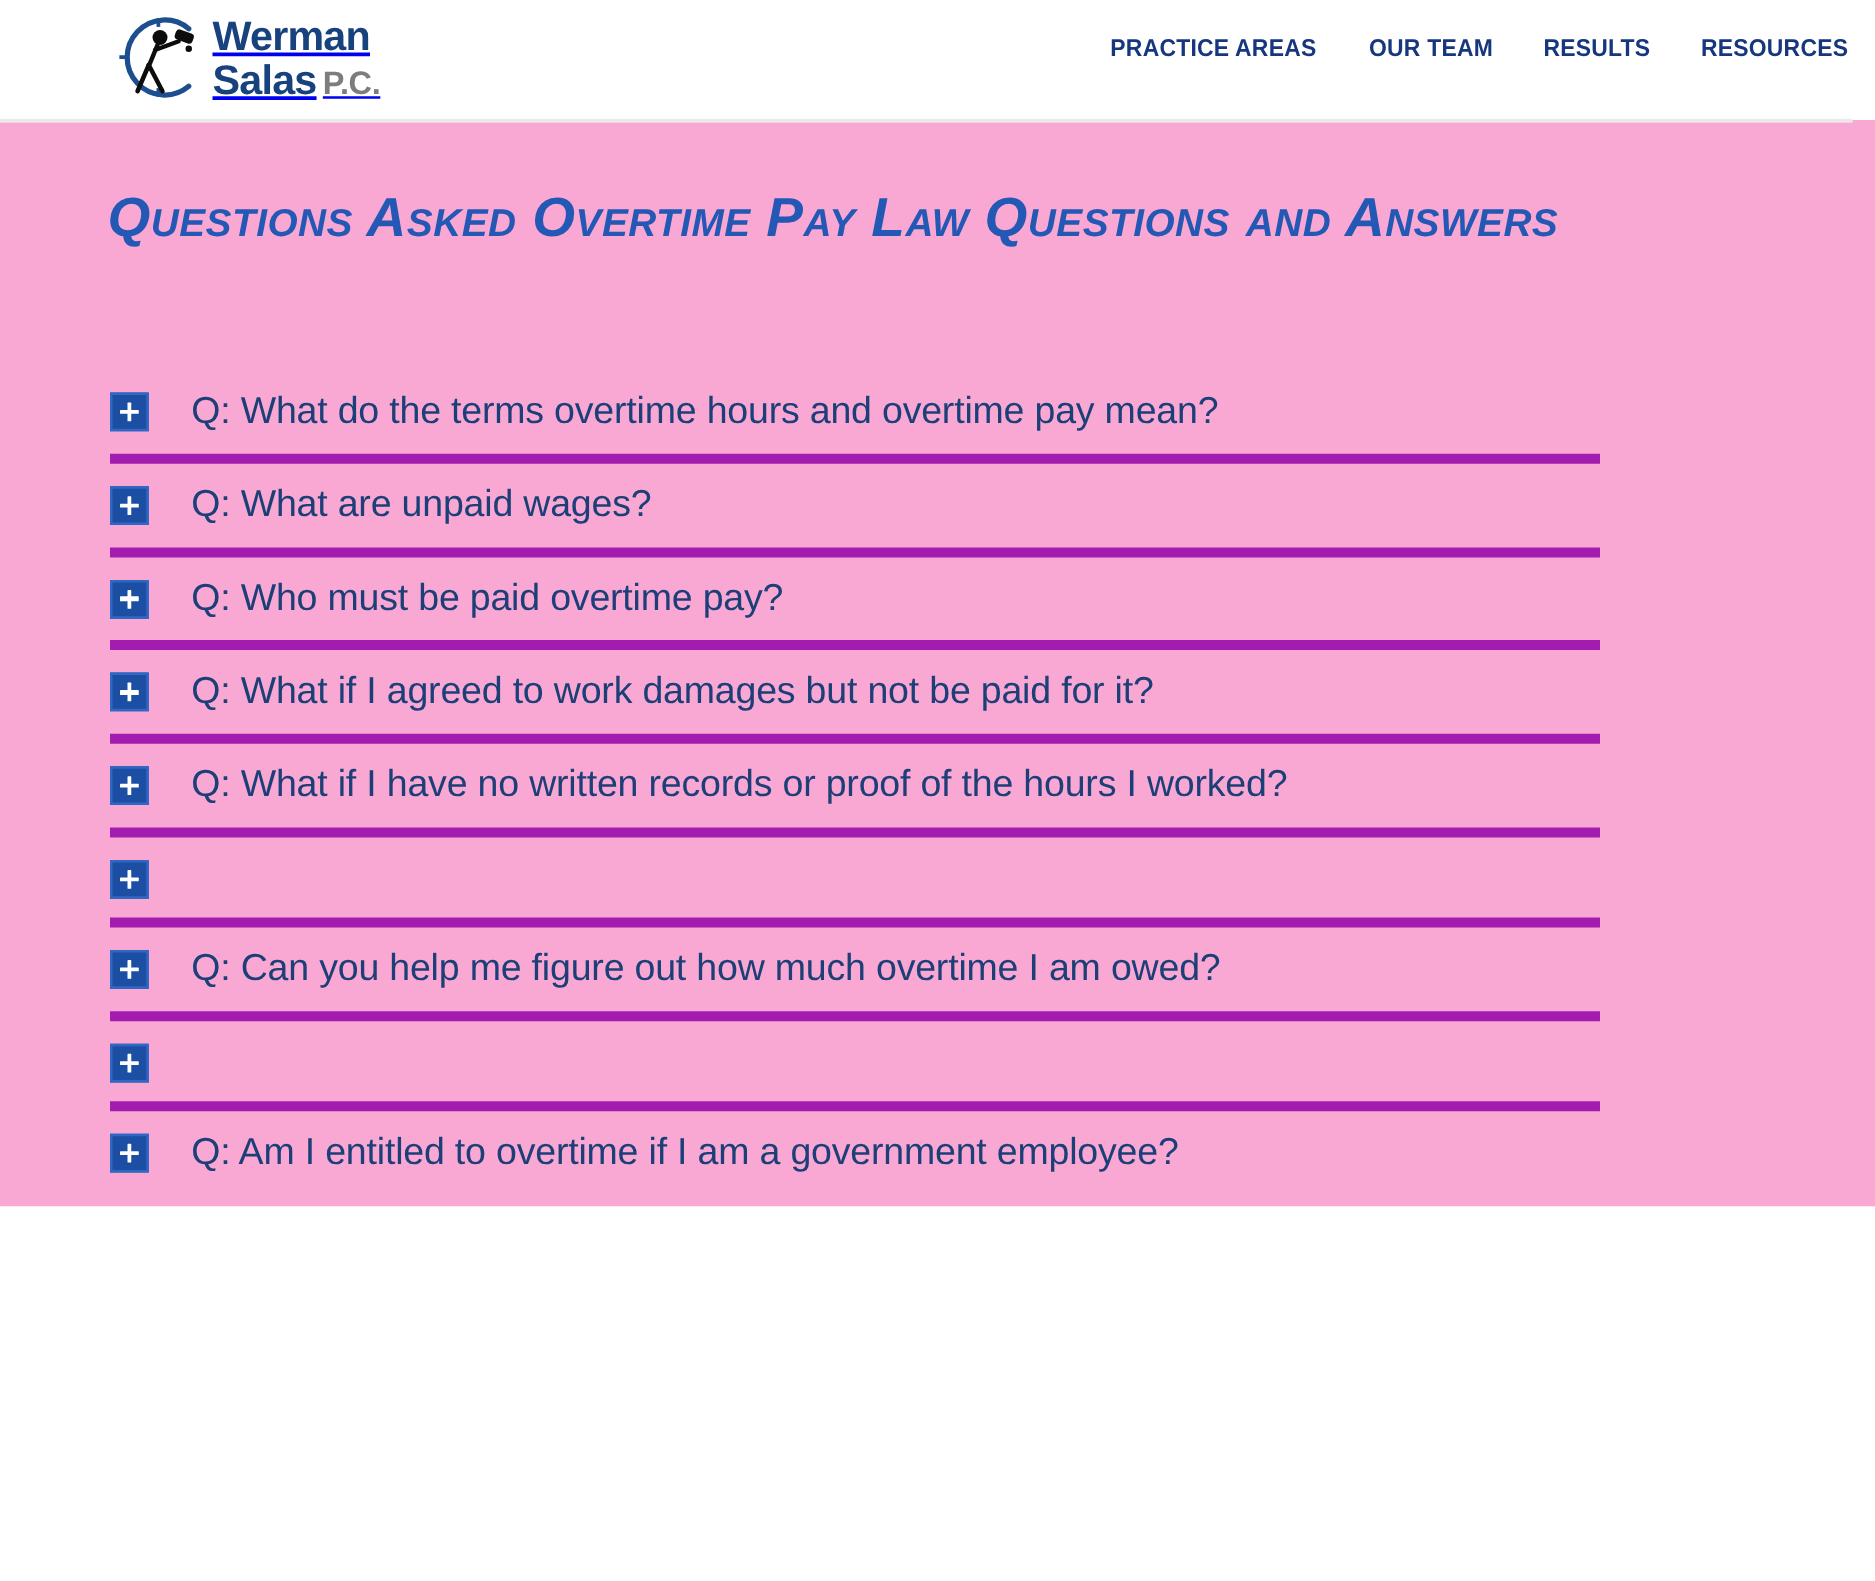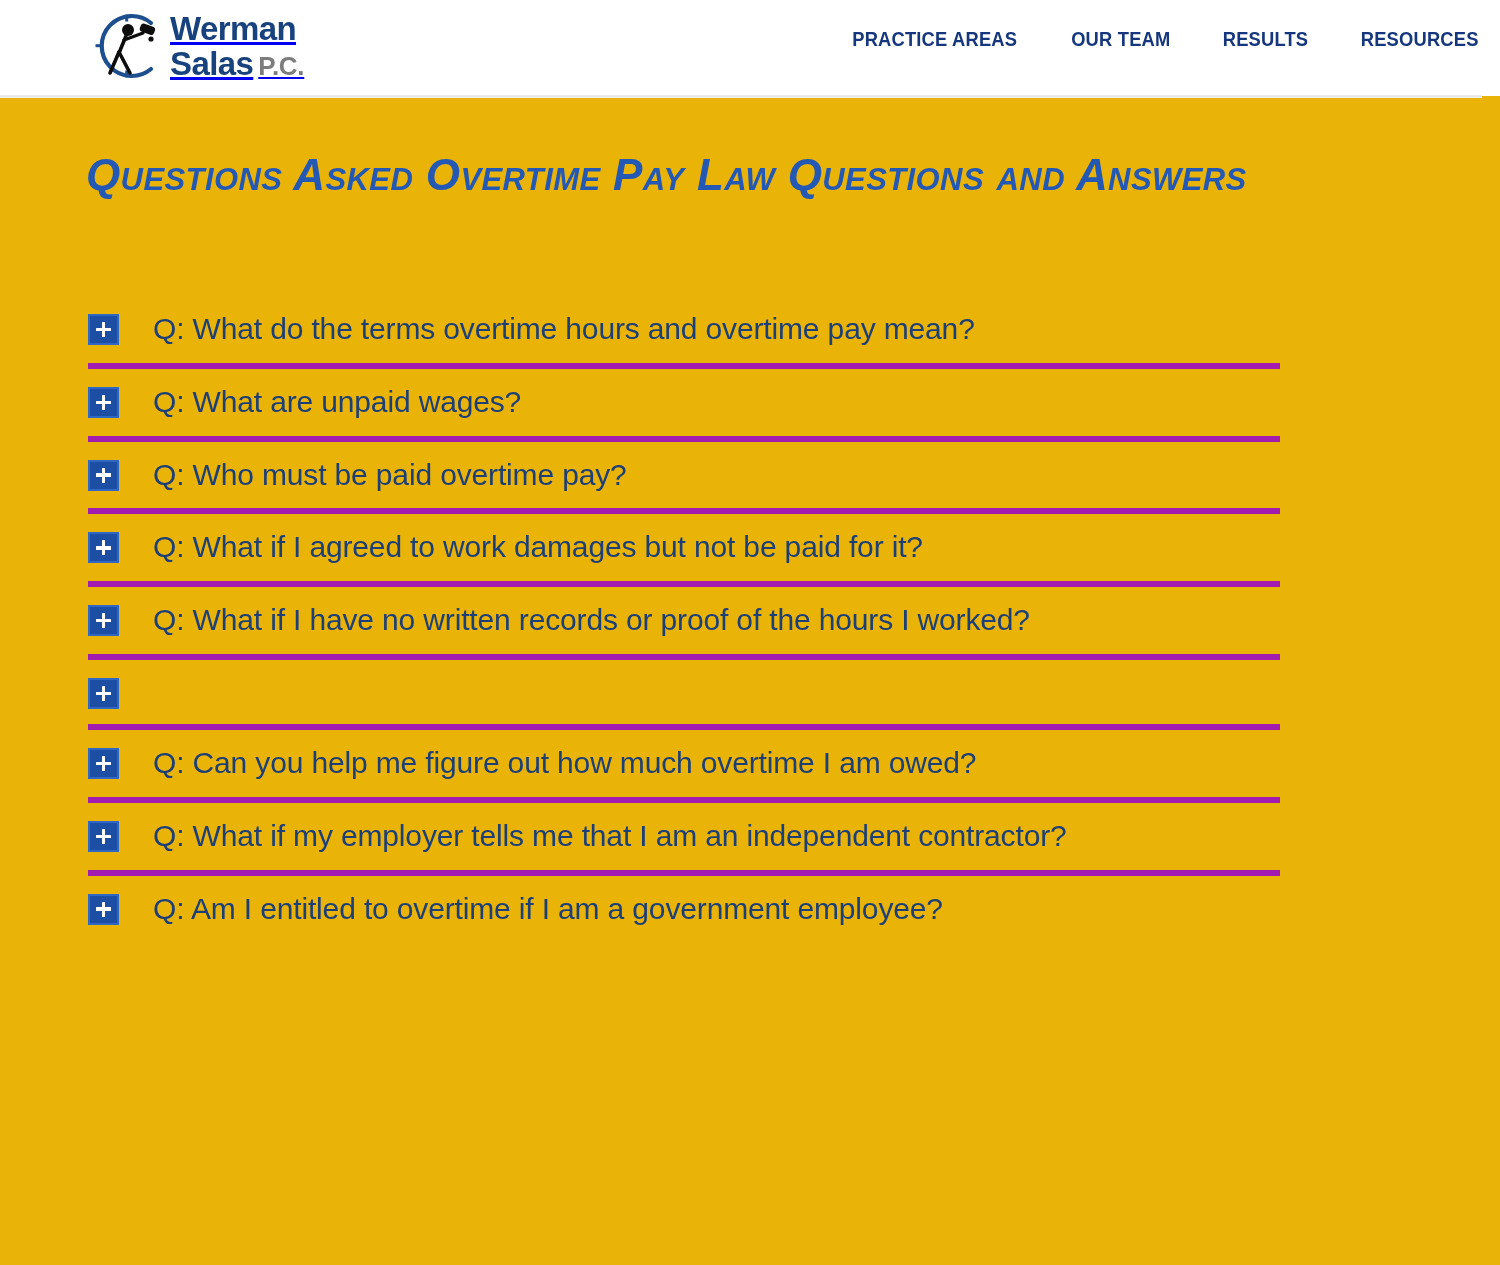--- a/index.html
+++ b/index.html
@@ -8,22 +8,22 @@
     width: 1500px;
     height: 1265px;
     background: #ffffff;
     font-family: "Liberation Sans", sans-serif;
     overflow: hidden;
   }
 
   .page {
     position: relative;
     width: 1500px;
-    height: 1265px;
-    background: #eab308;
+    height: 965px;
+    background: #f9a8d4;
   }
 
   
   .site-header {
     position: relative;
     height: 96px;
     width: 1500px;
     background: #ffffff;
   }
   .header-rule {
@@ -84,21 +84,21 @@
     letter-spacing: -0.3px;
   }
 
   
   .main-nav {
     position: absolute;
     right: 18px;
     top: 28px;
     display: flex;
     align-items: center;
-    gap: 46px;
+    gap: 34px;
   }
   .nav-link {
     font-size: 19.5px;
     font-weight: bold;
     color: #16377d;
     letter-spacing: 0.2px;
     text-decoration: none;
     white-space: nowrap;
     transform: scaleX(0.94);
     transform-origin: center;
@@ -125,21 +125,21 @@
     position: absolute;
     left: 88px;
     top: 296px;
     width: 1192px;
   }
   .faq-item {
     position: relative;
     display: flex;
     align-items: flex-start;
     padding: 14px 0 15px 0;
-    border-bottom: 6px solid #a21caf;
+    border-bottom: 8px solid #a21caf;
     cursor: pointer;
   }
   .faq-item.last { border-bottom: none; }
 
   .plus-btn {
     flex: 0 0 31px;
     width: 31px;
     height: 31px;
     margin-top: 4px;
     background: #1c4fa3;
@@ -266,21 +266,20 @@
       <span class="plus-btn"></span>
     </div>
 
     <div class="faq-item">
       <span class="plus-btn"></span>
       <span class="faq-q">Q: Can you help me figure out how much overtime I am owed?</span>
     </div>
 
     <div class="faq-item">
       <span class="plus-btn"></span>
-      <span class="faq-q">Q: What if my employer tells me that I am an independent contractor?</span>
     </div>
 
     <div class="faq-item last">
       <span class="plus-btn"></span>
       <span class="faq-q">Q: Am I entitled to overtime if I am a government employee?</span>
     </div>
 
   </div>
 </div>
 

